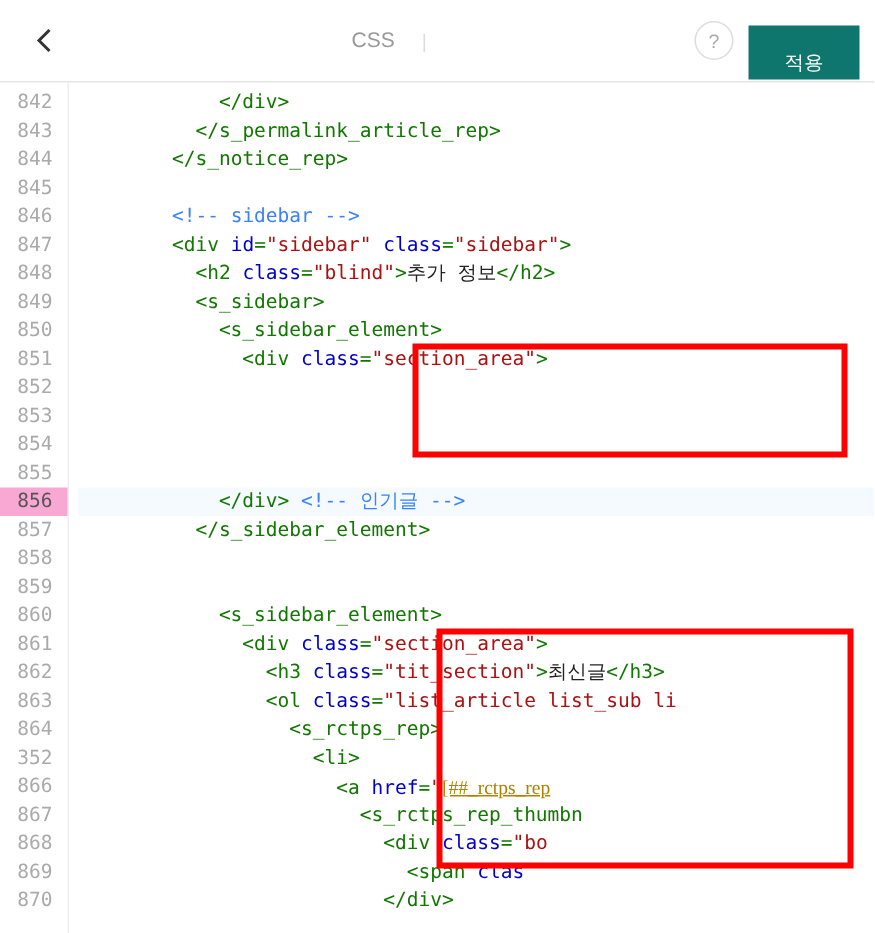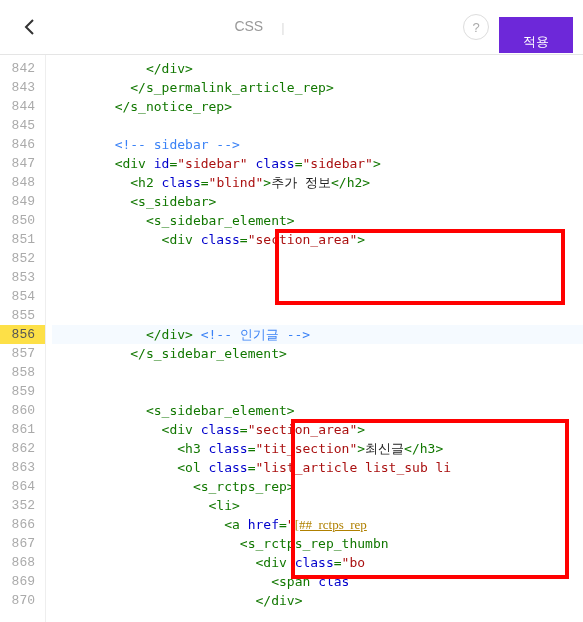--- a/index.html
+++ b/index.html
@@ -5,26 +5,26 @@
 * { margin: 0; padding: 0; box-sizing: border-box; }
 body { font-family: -apple-system, "Malgun Gothic", sans-serif; font-size: 13px; background: #fff; width: 583px; height: 622px; overflow: hidden; }
 
 .header { height: 55px; display: flex; align-items: center; border-bottom: 1px solid #e5e5e5; padding: 0 10px; }
 .back-btn { width: 40px; height: 40px; display: flex; align-items: center; justify-content: center; cursor: pointer; }
 .tabs { flex: 1; display: flex; justify-content: center; align-items: center; gap: 0; }
 .tab { padding: 0 12px; height: 55px; display: flex; align-items: center; color: #999; font-size: 14px; cursor: pointer; border-bottom: 3px solid transparent; font-weight: 400; }
 .tab.active { color: #ff5544; border-bottom-color: #ff5544; font-weight: 700; }
 .tab-divider { color: #ddd; margin: 0 6px; }
 .help-btn { width: 26px; height: 26px; border: 1px solid #ddd; border-radius: 50%; display: flex; align-items: center; justify-content: center; color: #aaa; font-size: 13px; margin-right: 10px; cursor: pointer; }
-.apply-btn { background: #6d28d9; color: #fff; padding: 16px 24px; height: 36px; border: none; font-size: 13px; cursor: pointer; margin-top: 16px; }
+.apply-btn { background: #0f766e; color: #fff; padding: 16px 24px; height: 36px; border: none; font-size: 13px; cursor: pointer; margin-top: 16px; }
 
 .editor { display: flex; height: calc(622px - 55px); font-family: Consolas, Monaco, monospace; font-size: 13px; line-height: 19px; overflow: hidden; }
 .gutter { background: #fff; border-right: 1px solid #eee; padding-top: 4px; text-align: right; color: #aaa; user-select: none; min-width: 46px; }
-.gutter .ln { padding: 0 10px 0 6px; height: 19px; font-family: Liberation Mono, monospace; }
-.gutter .ln.hl { background: #fde047; color: #555; }
+.gutter .ln { padding: 0 10px 0 6px; height: 19px; }
+.gutter .ln.hl { background: #f9a8d4; color: #555; }
 .code { flex: 1; padding-top: 4px; white-space: pre; overflow: hidden; position: relative; padding-left: 6px; }
 .line { height: 19px; }
 .line.hl { background: #f5faff; }
 
 
 .t-tag { color: #117700; }
 .t-attr { color: #0000cc; }
 .t-val { color: #aa1111; }
 .t-txt { color: #222; }
 .t-cmt { color: #3b82f6; font-style: normal; }

